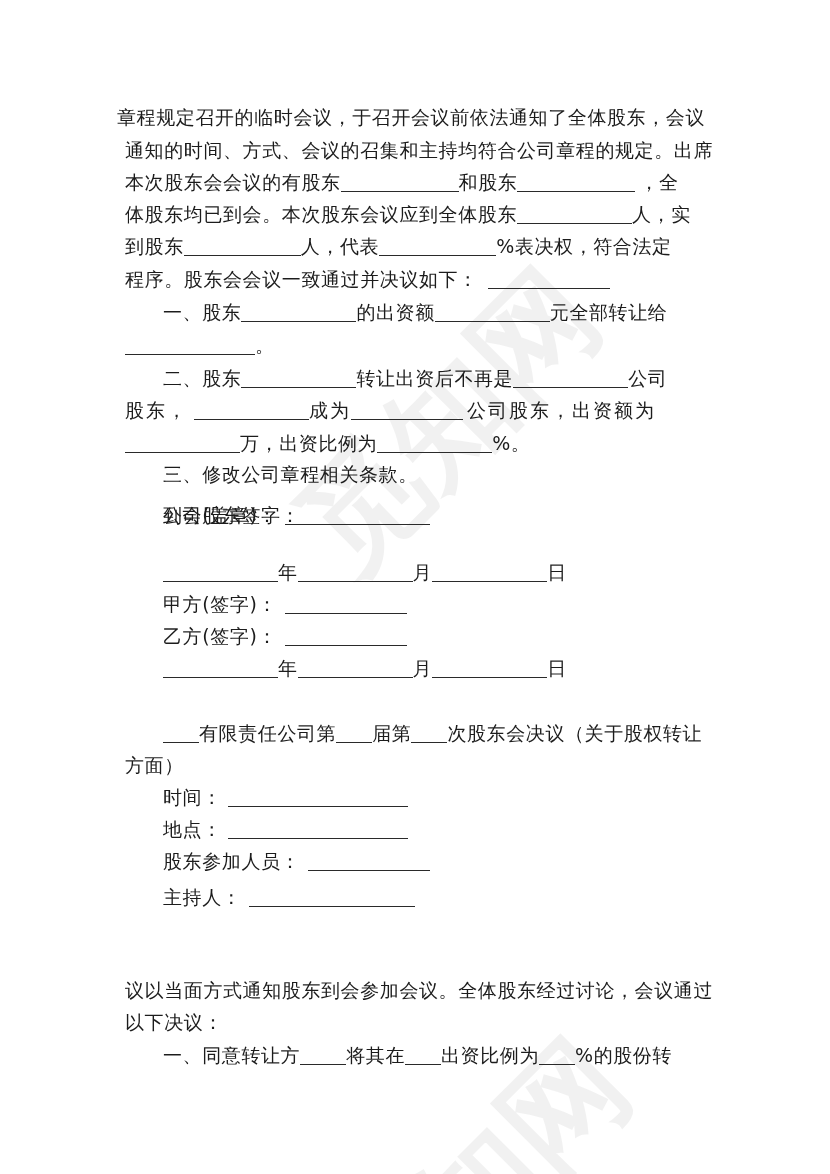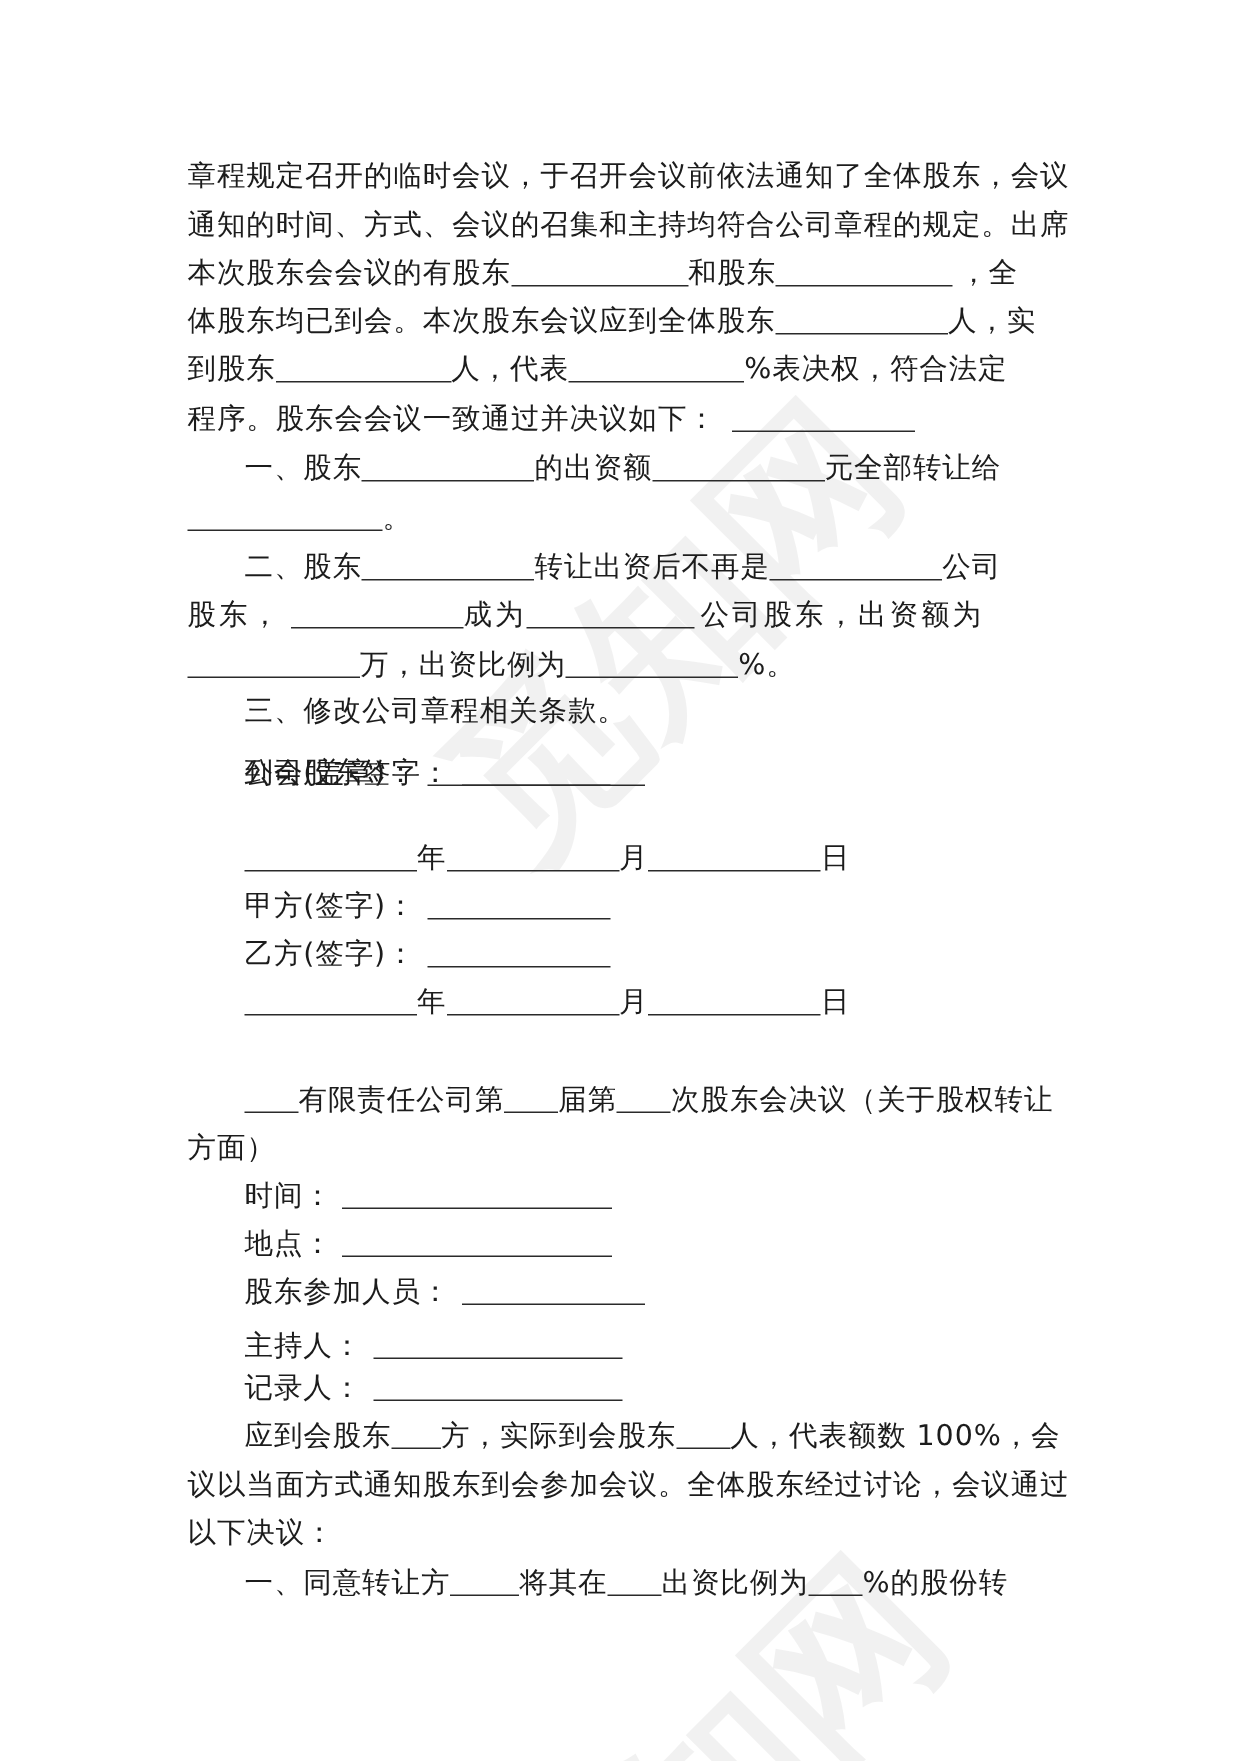--- a/index.html
+++ b/index.html
@@ -16,21 +16,21 @@
     transform: rotate(-45deg); white-space: nowrap; pointer-events: none;
   }
   .wm1 { left: 270px; top: 340px; font-size: 120px; }
   .wm2 { left: 300px; top: 1110px; font-size: 120px; }
   .line {
     position: absolute; left: 125px; width: 580px; height: 30px;
     font-size: 19px; line-height: 30px; white-space: nowrap;
     letter-spacing: 0.6px;
   }
   .line.ind { left: 163px; width: 542px; }
-  .line.just { display: flex; justify-content: flex-start; }
+  .line.just { display: flex; justify-content: flex-end; }
   .line.heading { font-weight: bold; font-size: 18.5px; letter-spacing: 0; }
   .blank {
     display: inline-block; border-bottom: 1.4px solid #2a2a2a;
     height: 20px; vertical-align: -3px;
   }
 </style>
 </head>
 <body>
 
 <div class="page">
@@ -109,27 +109,21 @@
   </div>
   <div class="line ind" style="top:814px">
     <span>地点：</span><span class="blank" style="width:180px;margin-left:6px"></span>
   </div>
   <div class="line ind" style="top:846px">
     <span>股东参加人员：</span><span class="blank" style="width:122px;margin-left:8px"></span>
   </div>
   <div class="line ind" style="top:882px">
     <span>主持人：</span><span class="blank" style="width:166px;margin-left:8px"></span>
   </div>
-  <div class="line ind" style="top:910px">
-    <span>记录人：</span><span class="blank" style="width:166px;margin-left:8px"></span>
-  </div>
 
-  <div class="line ind" style="top:942px">
-    <span>应到会股东</span><span class="blank" style="width:33px"></span><span>方，实际到会股东</span><span class="blank" style="width:36px"></span><span>人，代表额数 100%，会</span>
-  </div>
   <div class="line" style="top:975px">
     <span>议以当面方式通知股东到会参加会议。全体股东经过讨论，会议通过</span>
   </div>
   <div class="line" style="top:1007px">
     <span>以下决议：</span>
   </div>
   <div class="line ind" style="top:1040px">
     <span>一、同意转让方</span><span class="blank" style="width:46px"></span><span>将其在</span><span class="blank" style="width:36px"></span><span>出资比例为</span><span class="blank" style="width:36px"></span><span>%的股份转</span>
   </div>
 

